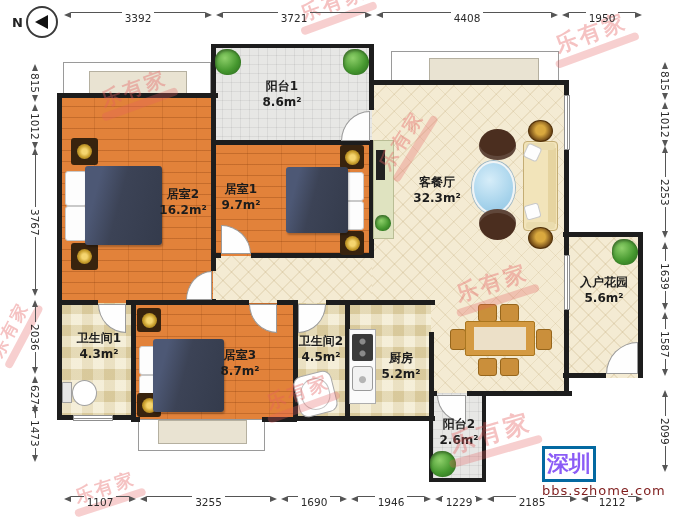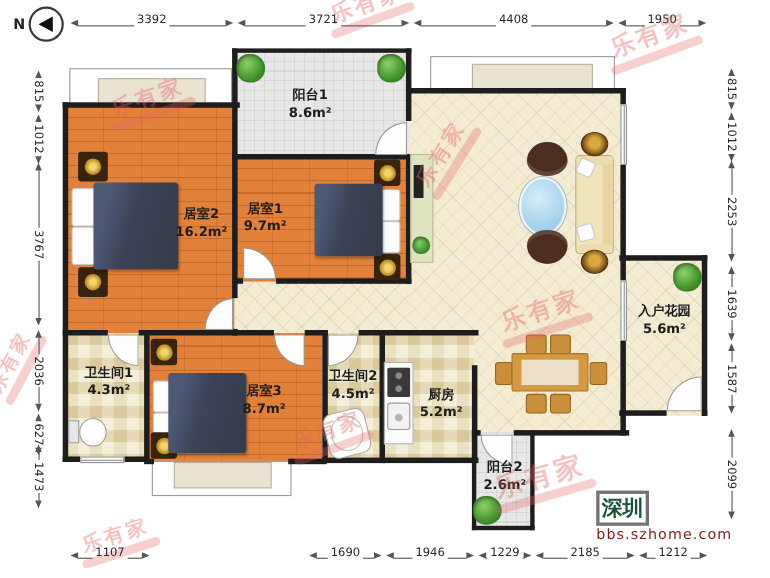--- a/index.html
+++ b/index.html
@@ -30,21 +30,21 @@
   .nstand::after{content:"";width:15px;height:15px;border-radius:50%;background:radial-gradient(circle,#f5d56f 0 25%,#caa02e 55%,#7c5a10 100%)}
   .plant{position:absolute;border-radius:46% 54% 52% 48%;background:radial-gradient(circle at 38% 35%,#8ed06a,#46982f 55%,#27641c);box-shadow:inset 1px 2px 3px rgba(0,0,0,.35);z-index:21}
   .pillow{position:absolute;background:#fdfdfd;border:1px solid #c9c9c9;border-radius:3px;z-index:21}
   .duvet{position:absolute;background:linear-gradient(105deg,#4d5875 0 18%,#3c4356 45%,#343b4c);border-radius:3px;z-index:22;box-shadow:1px 2px 2px rgba(0,0,0,.25)}
   .chair{position:absolute;background:#ca8f3b;border:1px solid #96661c;border-radius:3px;z-index:20}
   
   .wm{position:absolute;color:rgba(230,95,95,.38);text-align:center;z-index:40}
   .wm .t{display:block;font-weight:700;letter-spacing:3px;line-height:1}
   .wm .pill{display:block;height:8px;border-radius:4px;background:rgba(230,95,95,.30);margin-top:3px}
   
-  .dim{position:absolute;display:flex;align-items:flex-end;color:#2a2a2a;font-size:10.5px;z-index:50}
+  .dim{position:absolute;display:flex;align-items:flex-start;color:#2a2a2a;font-size:10.5px;z-index:50}
   .dim .ln{flex:1;height:1px;background:#555}
   .dim .num{padding:0 3px;white-space:nowrap}
   .dim.v{flex-direction:column;width:14px;align-items:center}
   .dim.v .ln{width:1px;height:auto;flex:1}
   .dim.v .num{writing-mode:vertical-rl;padding:2px 0}
   .ah{width:0;height:0;flex:none}
   .ah.l{border-top:3.5px solid transparent;border-bottom:3.5px solid transparent;border-right:7px solid #555}
   .ah.r{border-top:3.5px solid transparent;border-bottom:3.5px solid transparent;border-left:7px solid #555}
   .ah.u{border-left:3.5px solid transparent;border-right:3.5px solid transparent;border-bottom:7px solid #555}
   .ah.d{border-left:3.5px solid transparent;border-right:3.5px solid transparent;border-top:7px solid #555}
@@ -198,20 +198,24 @@
       <span class="ar">8.6m²</span>
     </div>
   <div class="rlabel" style="left:183px;top:203px">
       <span class="nm">居室2</span>
       <span class="ar">16.2m²</span>
     </div>
   <div class="rlabel" style="left:241px;top:198px">
       <span class="nm">居室1</span>
       <span class="ar">9.7m²</span>
     </div>
+  <div class="rlabel" style="left:437px;top:191px">
+      <span class="nm">客餐厅</span>
+      <span class="ar">32.3m²</span>
+    </div>
   <div class="rlabel" style="left:604px;top:291px">
       <span class="nm">入户花园</span>
       <span class="ar">5.6m²</span>
     </div>
   <div class="rlabel" style="left:99px;top:347px">
       <span class="nm">卫生间1</span>
       <span class="ar">4.3m²</span>
     </div>
   <div class="rlabel" style="left:240px;top:364px">
       <span class="nm">居室3</span>
@@ -262,21 +266,21 @@
       <span class="t" style="font-size:25px">乐有家</span>
       <span class="pill"></span>
     </div>
   <div class="wm" style="left:70px;top:478px;width:74px;transform:rotate(-18deg)">
       <span class="t" style="font-size:18px">乐有家</span>
       <span class="pill"></span>
     </div>
 
   <div class="abs" style="left:542px;top:446px;z-index:40;color:#dedede">
     <div style="display:flex;align-items:center;gap:4px;font-weight:700">
-      <span style="font-size:19px;border:3px solid #737373;padding:0 2px;color:#14532d">深圳</span>
+      <span style="font-size:22px;border:3px solid #0369a1;padding:0 2px;color:#8b5cf6">深圳</span>
     </div>
     <div style="font-size:13px;color:#7f1d1d;margin-top:1px;letter-spacing:1px">bbs.szhome.com</div>
   </div>
 
   <div class="dim" style="left:64px;top:12px;width:148px">
       <i class="ah l"></i>
       <i class="ln"></i>
       <span class="num">3392</span>
       <i class="ln"></i>
       <i class="ah r"></i>
@@ -303,20 +307,27 @@
       <i class="ah r"></i>
     </div>
 
   <div class="dim" style="left:64px;top:496px;width:72px">
       <i class="ah l"></i>
       <i class="ln"></i>
       <span class="num">1107</span>
       <i class="ln"></i>
       <i class="ah r"></i>
     </div>
+  <div class="dim" style="left:140px;top:496px;width:137px">
+      <i class="ah l"></i>
+      <i class="ln"></i>
+      <span class="num">3255</span>
+      <i class="ln"></i>
+      <i class="ah r"></i>
+    </div>
   <div class="dim" style="left:281px;top:496px;width:66px">
       <i class="ah l"></i>
       <i class="ln"></i>
       <span class="num">1690</span>
       <i class="ln"></i>
       <i class="ah r"></i>
     </div>
   <div class="dim" style="left:351px;top:496px;width:80px">
       <i class="ah l"></i>
       <i class="ln"></i>

